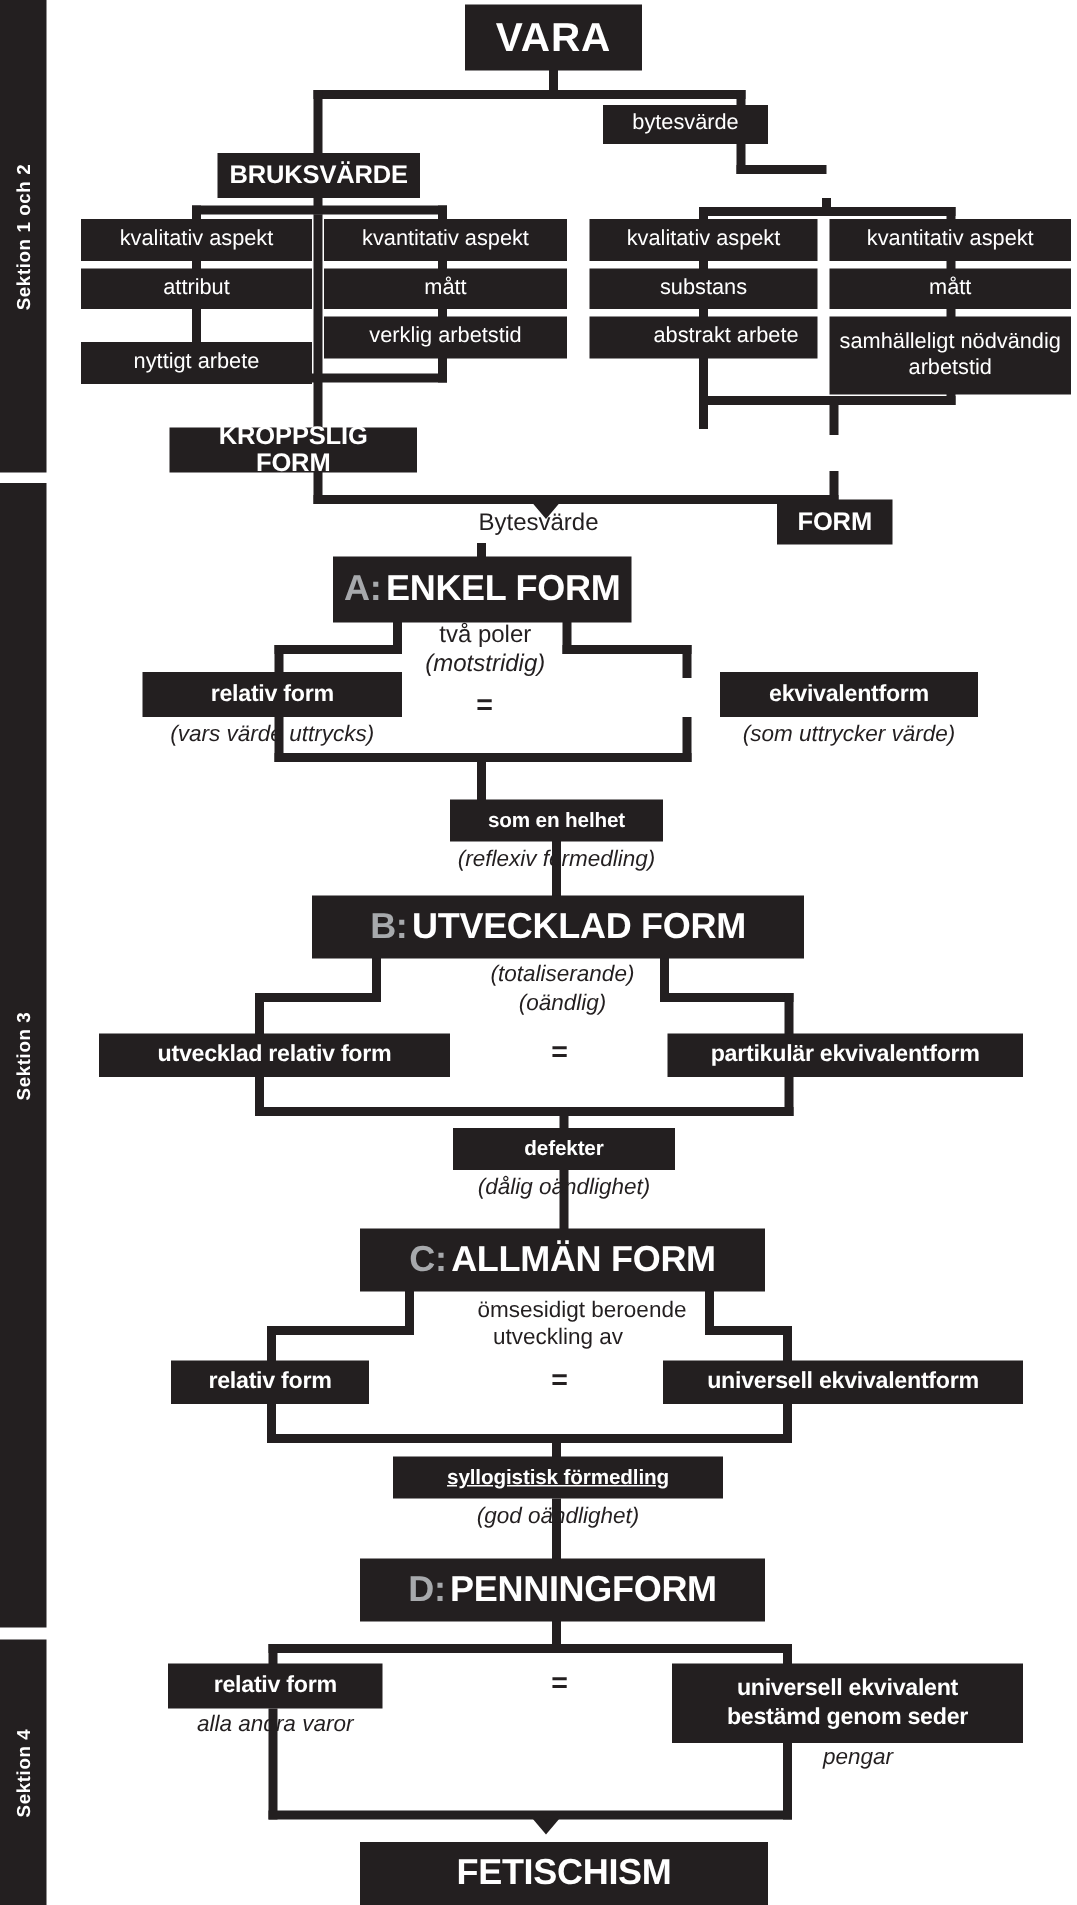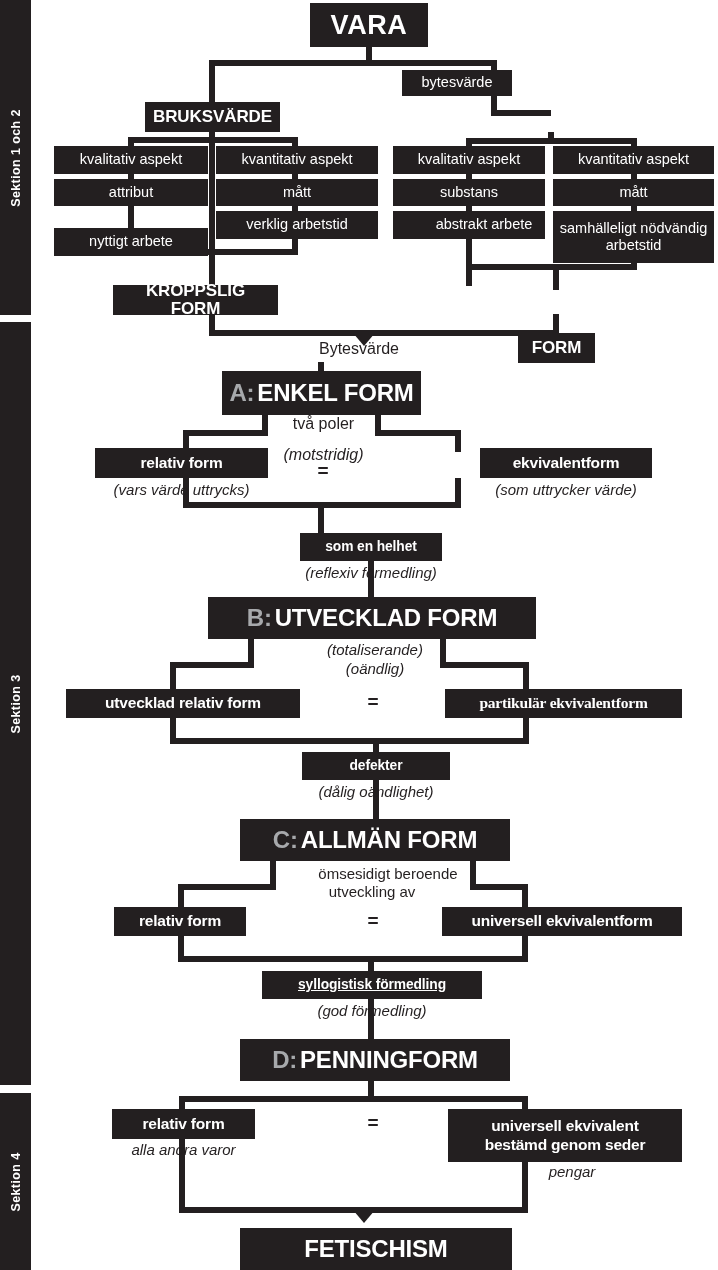--- a/index.html
+++ b/index.html
@@ -201,21 +201,21 @@
   <div class="ln hln" style="left:183px;top:430px;width:85px;height:6px;"></div>
   <div class="ln vln" style="left:183px;top:430px;width:6px;height:22px;"></div>
 
   <div class="ln vln" style="left:375px;top:414px;width:6px;height:22px;"></div>
   <div class="ln hln" style="left:375px;top:430px;width:86px;height:6px;"></div>
   <div class="ln vln" style="left:455px;top:430px;width:6px;height:22px;"></div>
 
   <div class="lbl l-16" style="left:271px;top:415px;width:105px;">
     <span>två poler</span>
   </div>
-  <div class="lbl l-16 it" style="left:264px;top:446px;width:119px;">
+  <div class="lbl l-16 it" style="left:264px;top:434px;width:119px;">
     <span>(motstridig)</span>
   </div>
   <div class="lbl eqs" style="left:303px;top:461px;width:40px;">
     <span>=</span>
   </div>
 
   <div class="bx t-smcap" style="left:95px;top:448px;width:173px;height:30px;">
     <span>relativ form</span>
   </div>
   <div class="lbl l-15 it" style="left:73px;top:482px;width:217px;">
@@ -261,21 +261,21 @@
   <div class="lbl l-15 it" style="left:318px;top:661px;width:114px;">
     <span>(oändlig)</span>
   </div>
   <div class="lbl eqs" style="left:353px;top:692px;width:40px;">
     <span>=</span>
   </div>
 
   <div class="bx t-smcap" style="left:66px;top:689px;width:234px;height:29px;">
     <span>utvecklad relativ form</span>
   </div>
-  <div class="bx t-smcap" style="left:445px;top:689px;width:237px;height:29px;font-family:Liberation Serif, serif;">
+  <div class="bx t-smcap" style="left:445px;top:689px;width:237px;height:29px;">
     <span>partikulär ekvivalentform</span>
   </div>
 
   <div class="ln vln" style="left:170px;top:718px;width:6px;height:26px;"></div>
   <div class="ln vln" style="left:523px;top:718px;width:6px;height:26px;"></div>
   <div class="ln hln" style="left:170px;top:738px;width:359px;height:6px;"></div>
   <div class="ln vln" style="left:373px;top:738px;width:6px;height:18px;"></div>
 
   <div class="bx t-bold13" style="left:302px;top:752px;width:148px;height:28px;">
     <span>defekter</span>
@@ -317,21 +317,21 @@
 
   <div class="ln vln" style="left:178px;top:936px;width:6px;height:26px;"></div>
   <div class="ln vln" style="left:522px;top:936px;width:6px;height:26px;"></div>
   <div class="ln hln" style="left:178px;top:956px;width:350px;height:6px;"></div>
   <div class="ln vln" style="left:368px;top:956px;width:6px;height:18px;"></div>
 
   <div class="bx t-bold13" style="left:262px;top:971px;width:220px;height:28px;text-decoration:underline;">
     <span>syllogistisk förmedling</span>
   </div>
   <div class="lbl l-15 it" style="left:291px;top:1003px;width:162px;">
-    <span>(god förmedling)</span>
+    <span>(god oändlighet)</span>
   </div>
   <div class="ln vln" style="left:368px;top:999px;width:6px;height:42px;"></div>
 
   <div class="bx t-big" style="left:240px;top:1039px;width:270px;height:42px;">
     <span class="pref">D:</span>
     <span>PENNINGFORM</span>
   </div>
 
   <div class="ln vln" style="left:368px;top:1080px;width:6px;height:22px;"></div>
   <div class="ln hln" style="left:179px;top:1096px;width:349px;height:6px;"></div>

